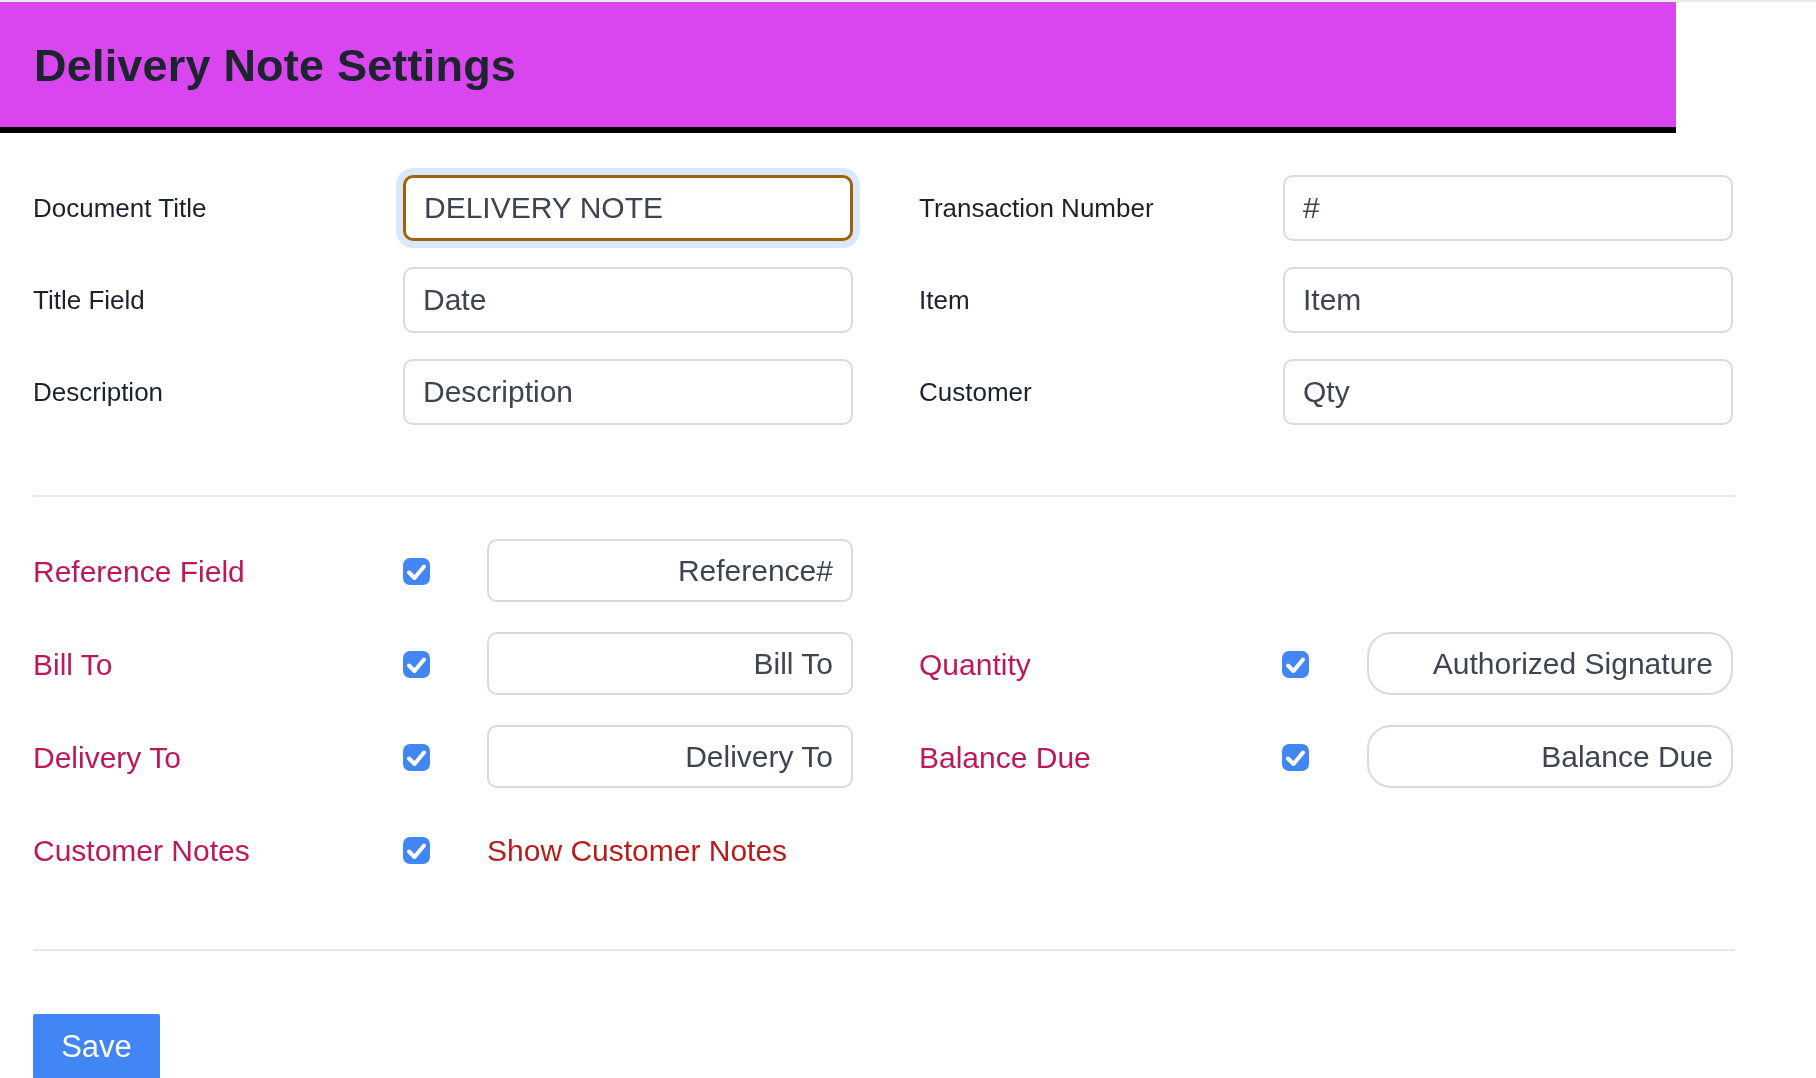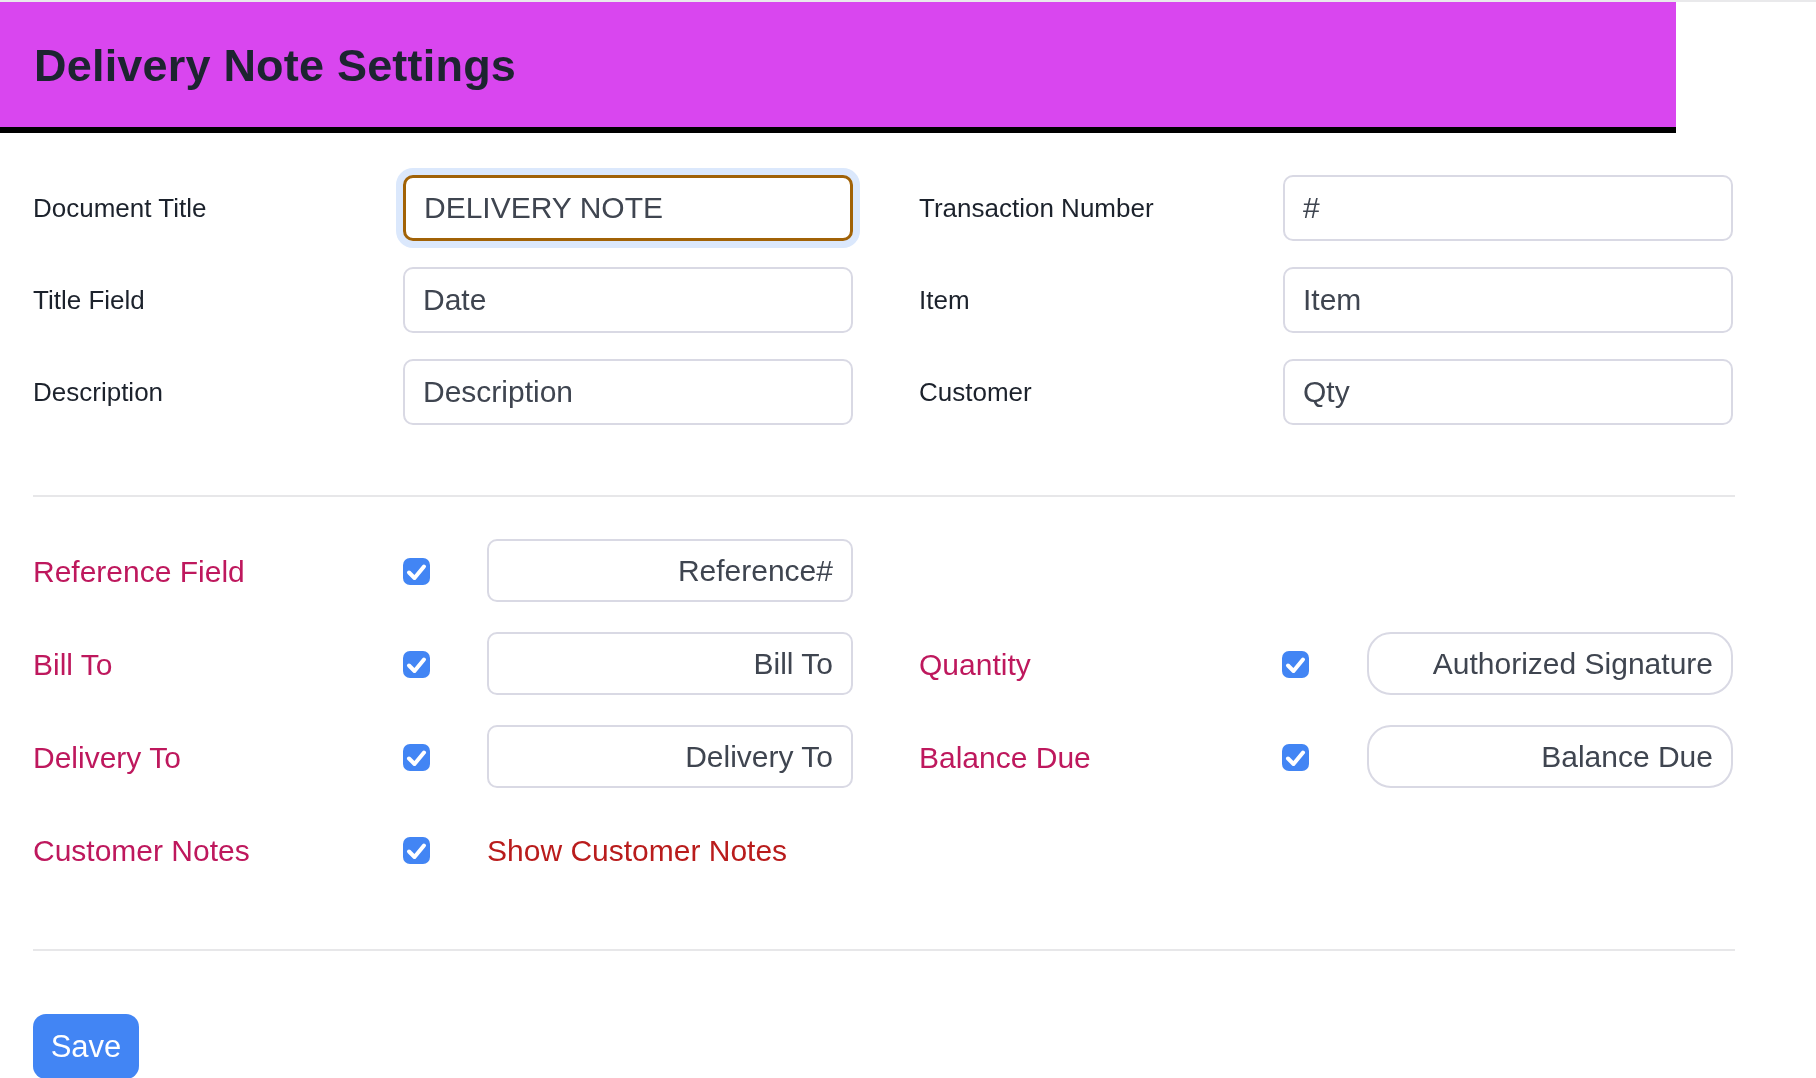--- a/index.html
+++ b/index.html
@@ -57,23 +57,23 @@
     display: flex; align-items: center; justify-content: center;
     cursor: pointer;
   }
   .cbx svg { display: block; }
   .plain-text {
     position: absolute; height: 27px; display: flex; align-items: center;
     font-size: 30px; color: #b91c1c; white-space: nowrap;
   }
   .save-btn {
     position: absolute; left: 33px; top: 1012px;
-    width: 106px; height: 65px;
+    width: 127px; height: 65px;
     background: #4285f4; color: #ffffff;
-    border: none; border-radius: 13px;
+    border: none; border-radius: 2px;
     font-family: inherit; font-size: 31px; font-weight: 500;
     display: flex; align-items: center; justify-content: center;
     cursor: pointer;
   }
   
   .l-col-label { left: 33px; }
   .r-col-label { left: 919px; }
   .l-col-ipt { left: 403px; }
   .r-col-ipt { left: 1283px; }
   .row1 { top: 173px; }

